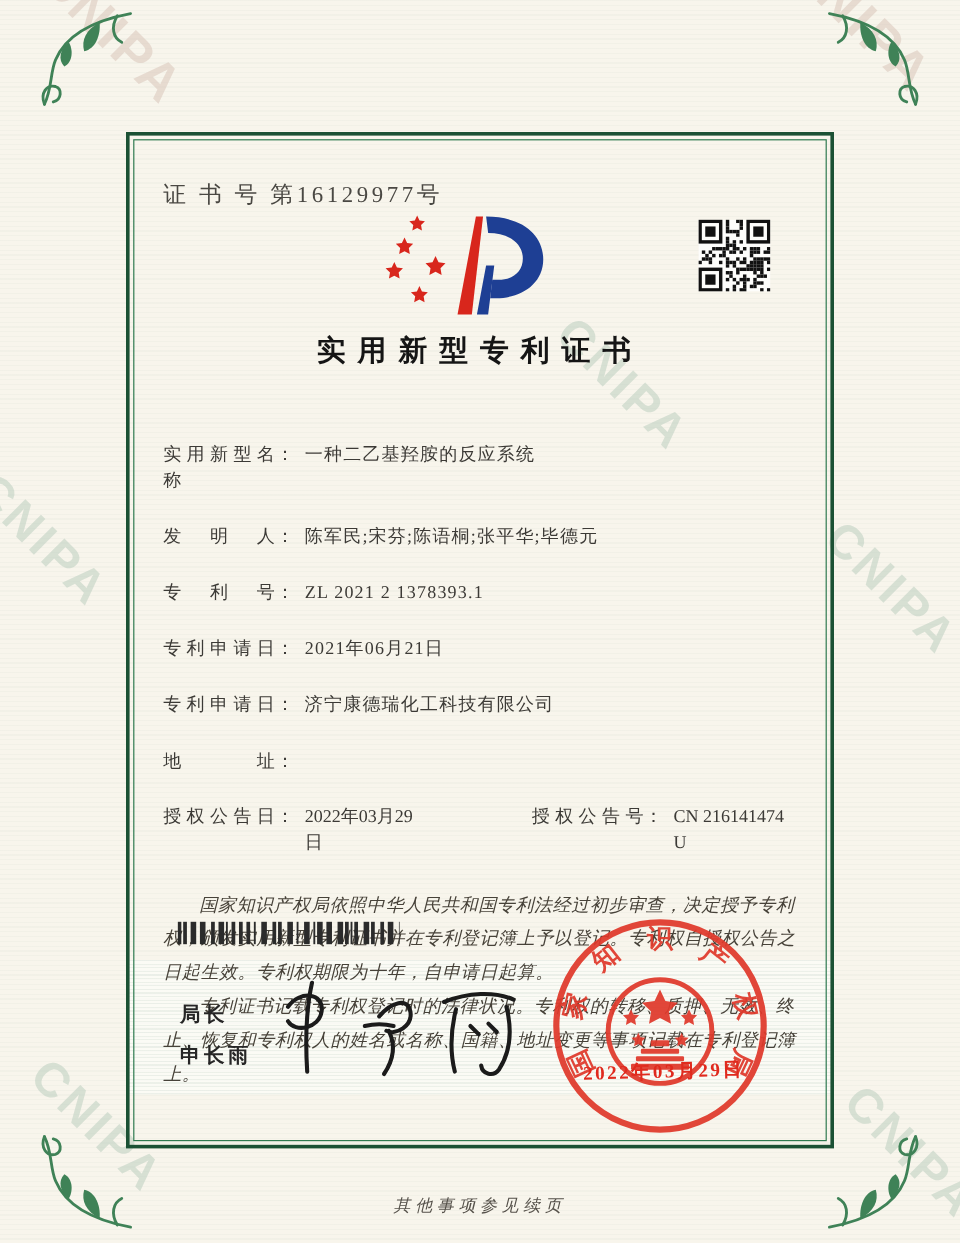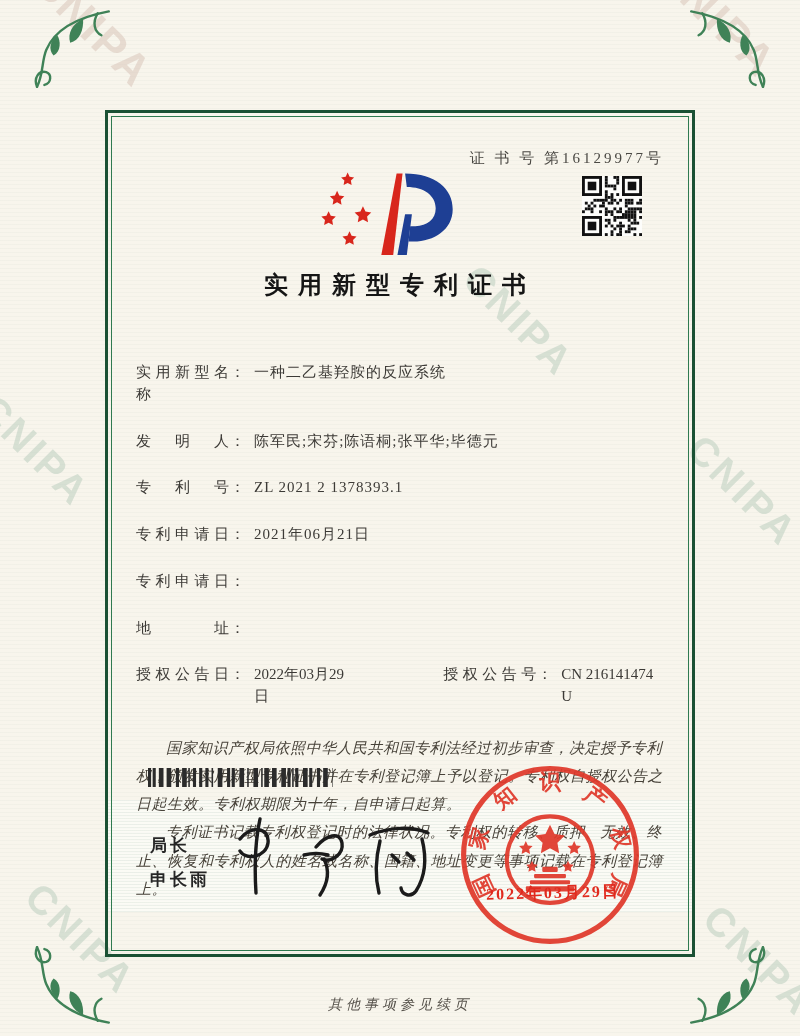--- a/index.html
+++ b/index.html
@@ -36,21 +36,21 @@
   .frame {
     position:absolute; left:105px; top:110px; width:590px; height:847px;
     border:3px solid #1b5134; z-index:2; background:transparent;
   }
   .frame-inner {
     position:absolute; left:3px; top:3px; right:3px; bottom:3px;
     border:1px solid #2f7a50;
   }
   .content { position:absolute; left:0; top:0; right:0; bottom:0; padding:36px 28px 0 28px; }
   
-  .cert-no { font-size:15px; letter-spacing:3px; color:#4a4843;text-align:right; }
+  .cert-no { font-size:19px; letter-spacing:3px; color:#4a4843; }
   .logo-row { position:relative; height:96px; margin-top:2px; }
   .logo { position:absolute; left:50%; transform:translateX(-50%); top:0; }
   .qr { position:absolute; right:22px; top:6px; width:60px; height:60px; }
   .title {
     text-align:center; font-size:24px; font-weight:bold; letter-spacing:10px;
     color:#151515; margin-top:3px;
   }
   
   .fields { margin-top:61px; font-size:15px; color:#3c3a36; }
   .frow { display:flex; margin-bottom:25px; line-height:1.45; }
@@ -320,20 +320,21 @@
             <span class="fvalue">ZL 2021 2 1378393.1</span>
         </div>
         <div class="frow">
           <span class="flabel">专利申请日</span>
             <span class="colon">：</span>
             <span class="fvalue">2021年06月21日</span>
         </div>
         <div class="frow">
           <span class="flabel">专利申请日</span>
             <span class="colon">：</span>
+            <span class="fvalue">济宁康德瑞化工科技有限公司</span>
         </div>
         <div class="frow">
           <span class="flabel">地址</span>
             <span class="colon">：</span>
         </div>
         <div class="frow grant-row">
           <span class="grant-pair">
             <span class="flabel">授权公告日</span>
               <span class="colon">：</span>
               <span>2022年03月29日</span>

